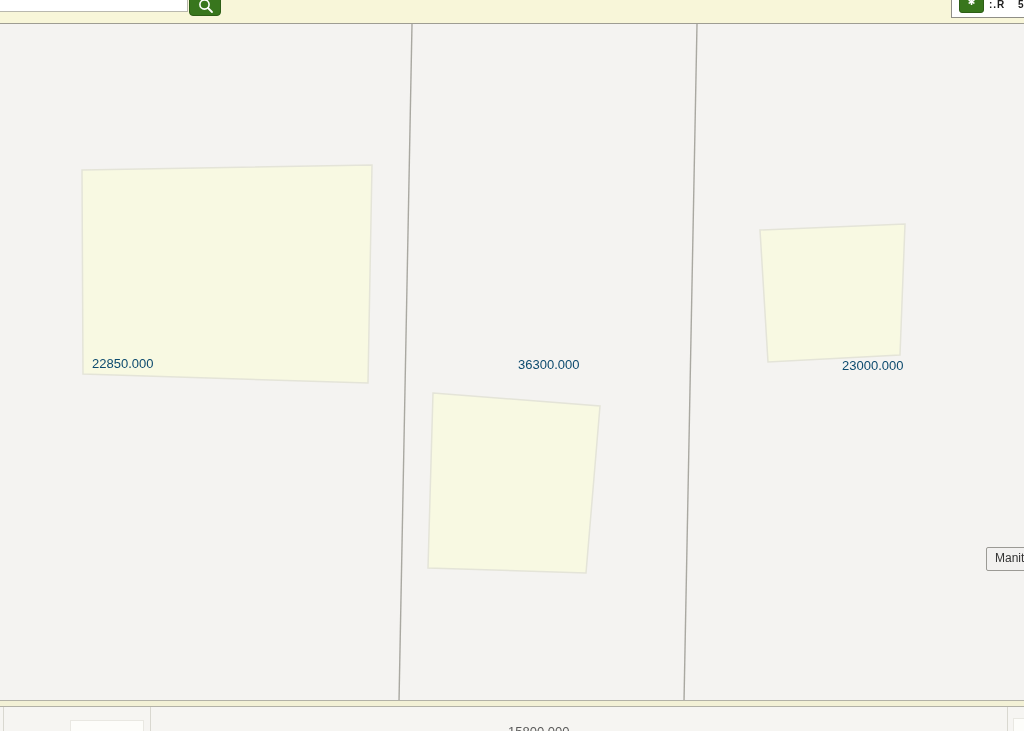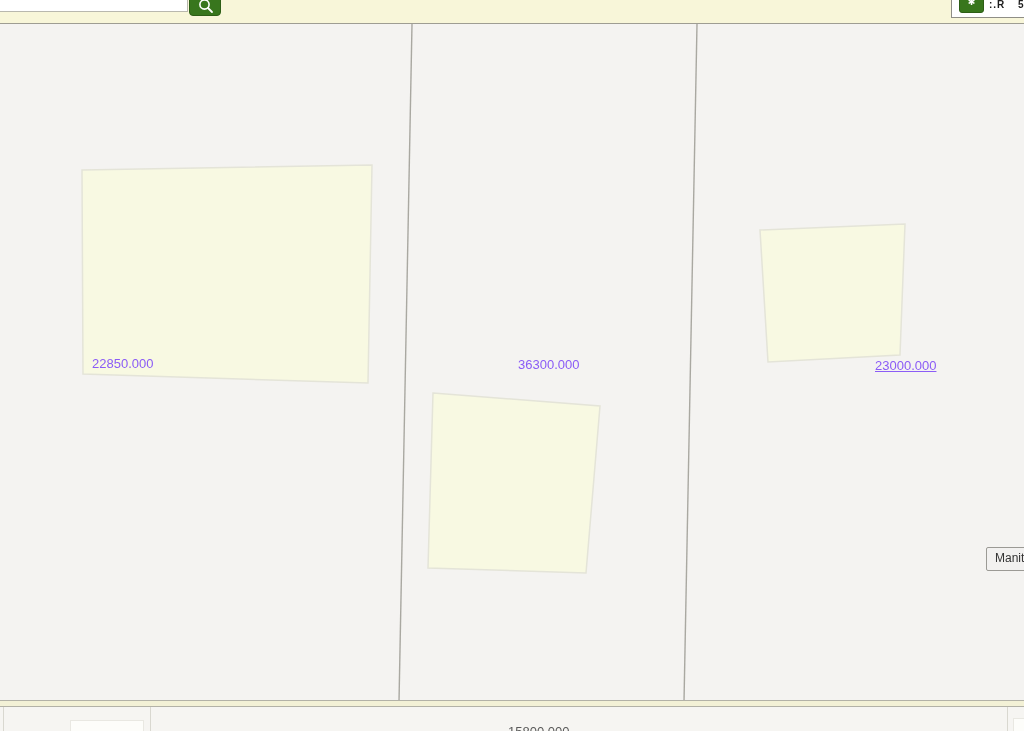--- a/index.html
+++ b/index.html
@@ -87,27 +87,27 @@
     left: 0; top: 24px;
     width: 1024px;
     height: 707px;
     background: #f4f3f1;
     cursor: grab;
   }
   .map svg { position: absolute; left: 0; top: 0; }
   .parcel-label {
     position: absolute;
     font-size: 13px;
-    color: #8b5cf6;
+    color: #0c4a6e;
     white-space: nowrap;
     z-index: 5;
   }
   .lbl-1 { left: 92px;  top: 332px; }
   .lbl-2 { left: 518px; top: 333px; }
-  .lbl-3 { left: 875px; top: 334px; text-decoration: underline; }
+  .lbl-3 { left: 842px; top: 334px; }
   
   .road {
     position: absolute;
     left: 0; top: 676px;
     width: 1024px;
     height: 5px;
     background: #f3f1d6;
     border-top: 1px solid #b3b2a7;
     border-bottom: 1px solid #b3b2a7;
     z-index: 4;

